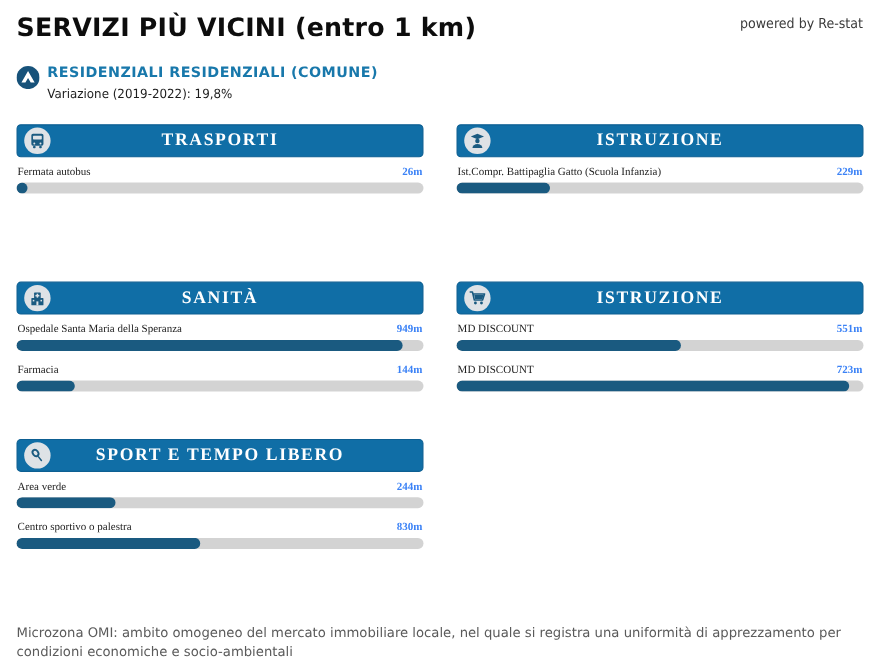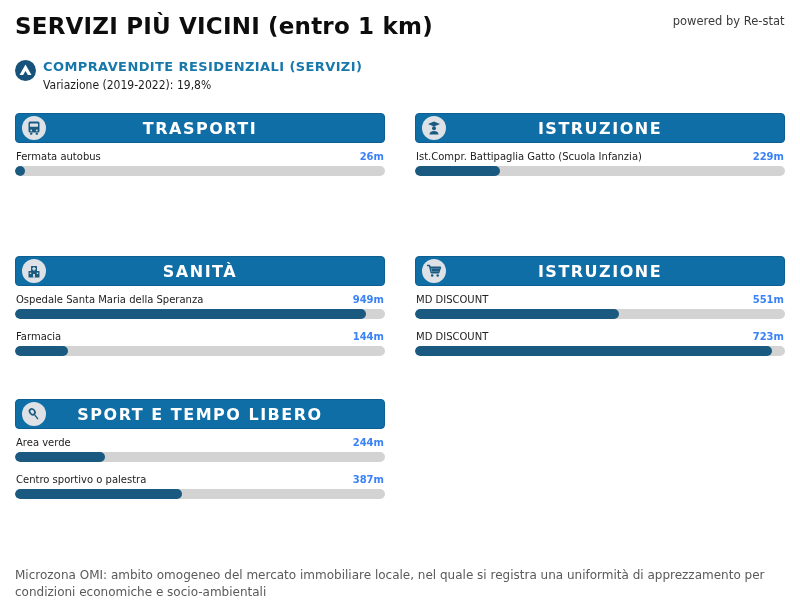--- a/index.html
+++ b/index.html
@@ -25,21 +25,21 @@
   .subtitle-text {}
   .subtitle-label { font-size:13px; font-weight:bold; color:#1878ab; letter-spacing:0.4px; }
   .subtitle-variation {
     font-size:11.5px; color:#1d1d1d; margin-top:3px;
     display:inline-block; transform:scaleX(0.94); transform-origin:left center;
   }
 
   .panels-grid {
     position:absolute; left:15px; top:113px; width:770px;
     display:grid; grid-template-columns:370px 370px; column-gap:30px;
-    grid-auto-rows:143px; align-items:start;
+    grid-auto-rows:143px; align-items:start;font-family:Liberation Serif, serif;
   }
 
   .panel { width:370px; }
   .panel-header {
     position:relative; height:30px; border-radius:4px;
     background:#106ea6; border:1px solid #0d5f92; box-sizing:border-box;
     display:flex; align-items:center; justify-content:center;
   }
   .icon-circle {
     position:absolute; left:6px; top:2px; width:24px; height:24px; border-radius:50%;
@@ -74,21 +74,21 @@
   <span class="powered-by">powered by Re-stat</span>
 
   <div class="subtitle-block">
     <span class="subtitle-logo">
       <svg width="21" height="21" viewBox="0 0 21 21">
         <circle cx="10.5" cy="10.5" r="10.5" fill="#17527a"></circle>
         <polygon points="10.5,4.5 16.5,15 12.9,15 10.5,10.9 8.1,15 4.5,15" fill="#ffffff"></polygon>
       </svg>
     </span>
     <span class="subtitle-text">
-      <div class="subtitle-label">COMPRAVENDITE RESIDENZIALI (SERVIZI)</div>
+      <div class="subtitle-label">RESIDENZIALI RESIDENZIALI (COMUNE)</div>
       <div class="subtitle-variation">Variazione (2019-2022): 19,8%</div>
     </span>
   </div>
 
   <div class="panels-grid">
 
     <section class="panel">
       <header class="panel-header">
         <span class="icon-circle">
           <svg width="16" height="16" viewBox="0 0 16 16">
@@ -220,21 +220,21 @@
           <span class="item-label">Area verde</span>
           <span class="item-value">244m</span>
         </div>
         <div class="bar-track">
           <div class="bar-fill" style="width: 24.4%;"></div>
         </div>
       </div>
       <div class="item">
         <div class="item-row">
           <span class="item-label">Centro sportivo o palestra</span>
-          <span class="item-value">387m</span>
+          <span class="item-value">830m</span>
         </div>
         <div class="bar-track">
           <div class="bar-fill" style="width: 45.2%;"></div>
         </div>
       </div>
     </section>
 
   </div>
 
   <p class="footnote">Microzona OMI: ambito omogeneo del mercato immobiliare locale, nel quale si registra una uniformità di apprezzamento per condizioni economiche e socio-ambientali</p>

